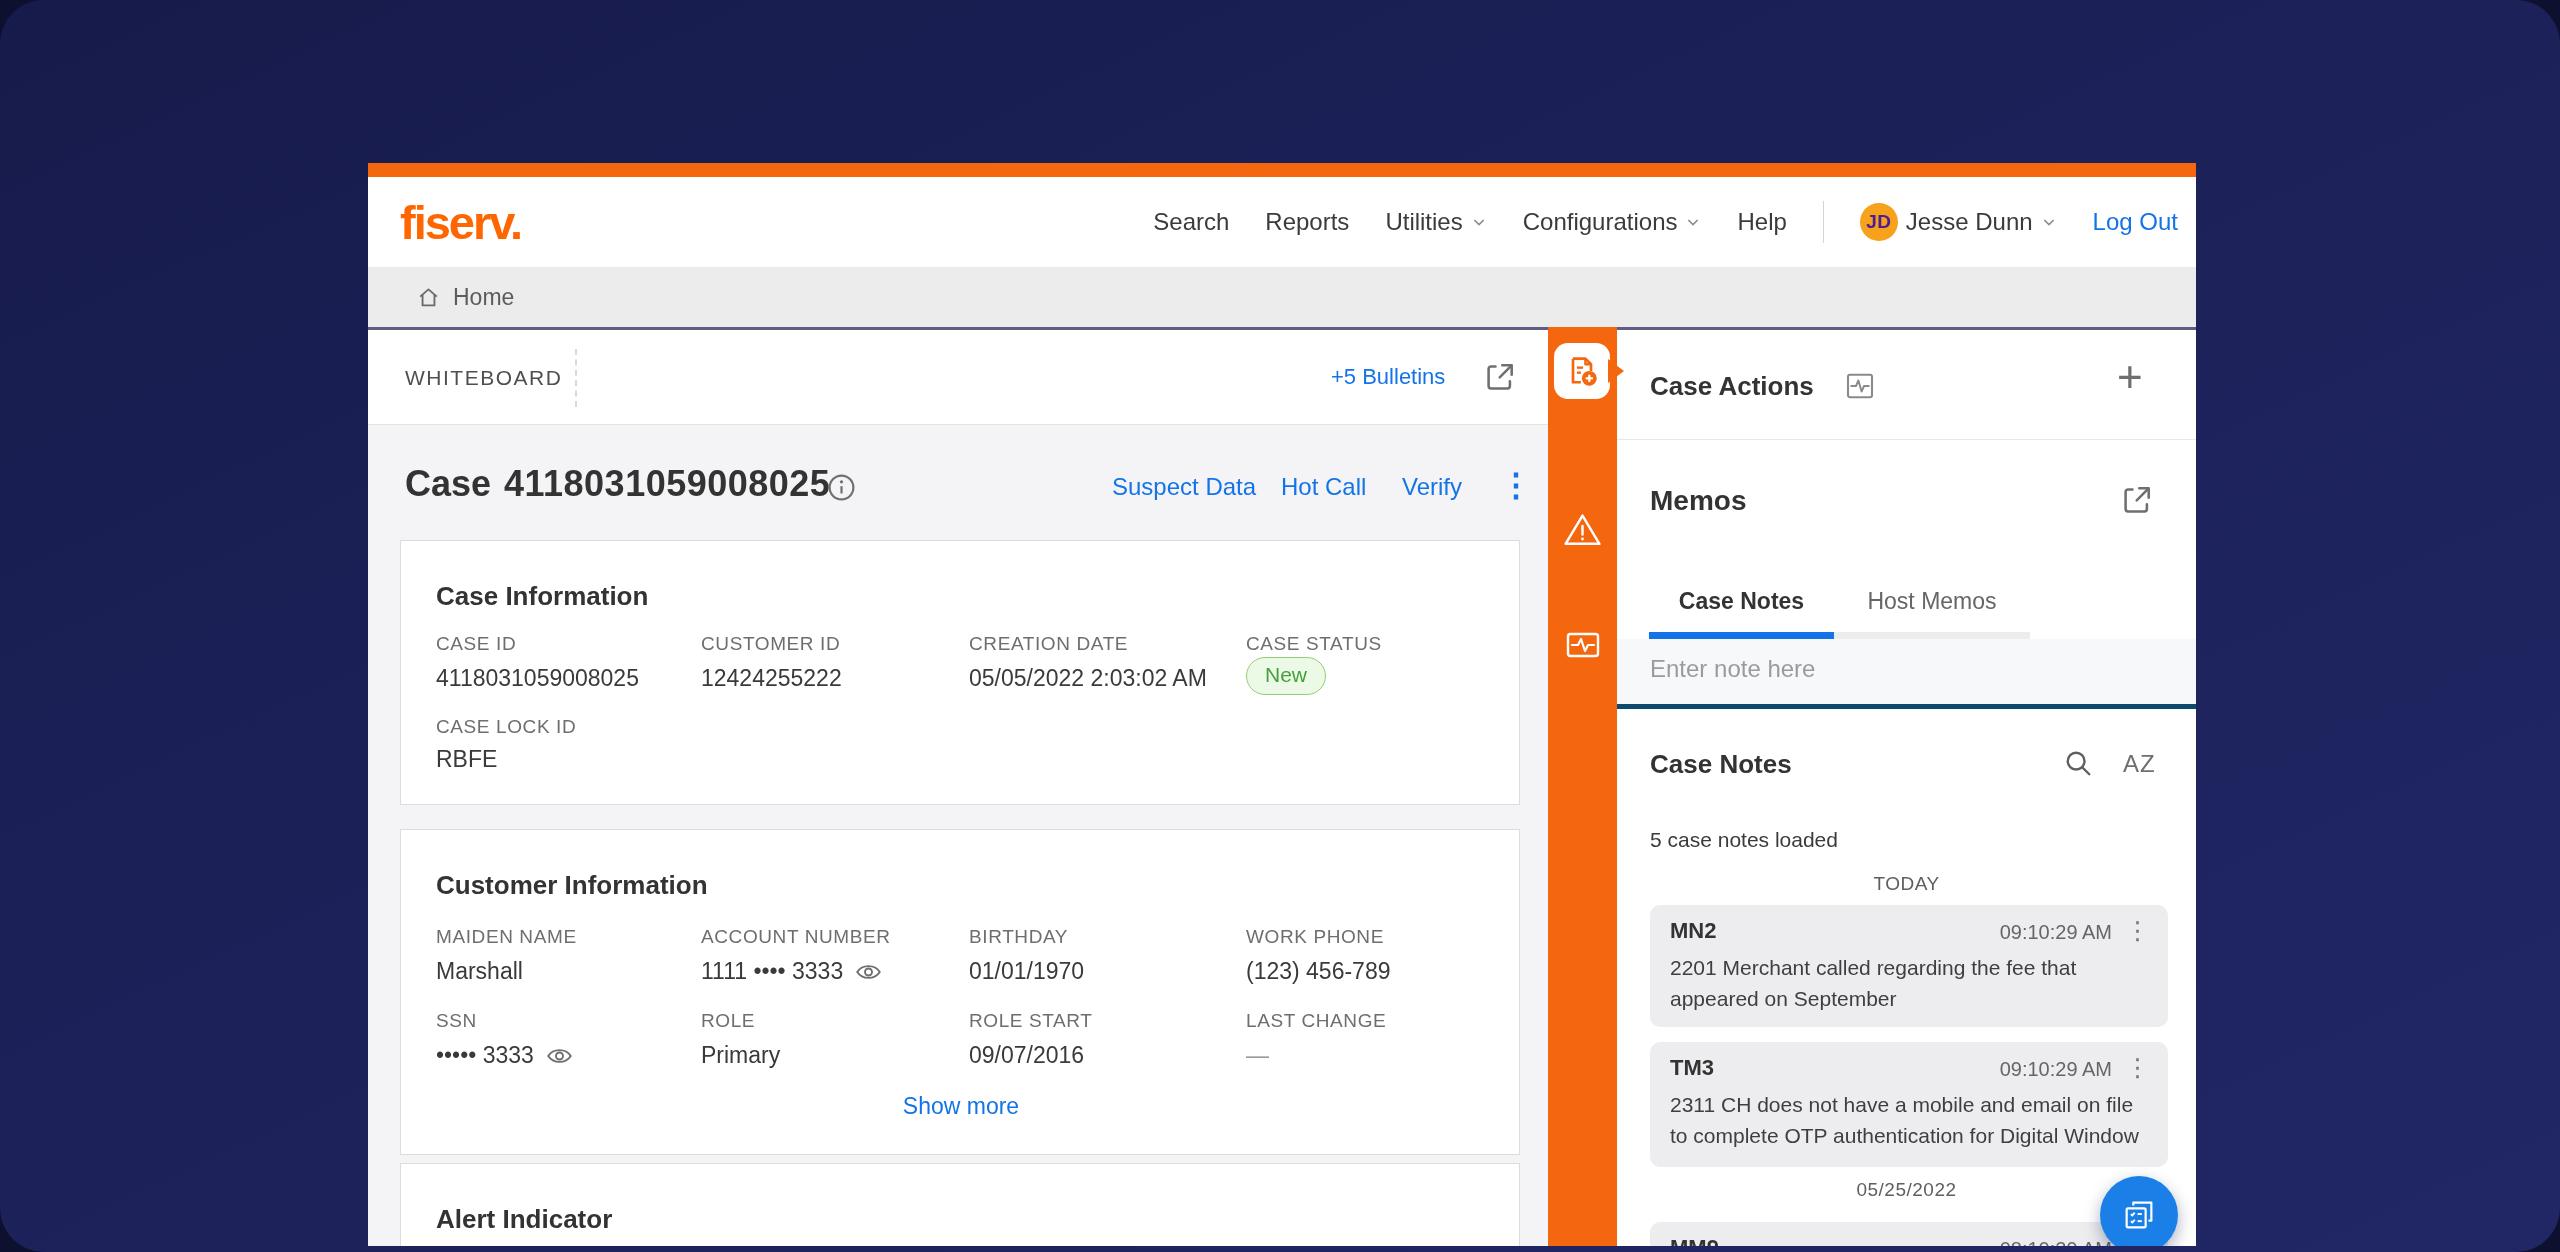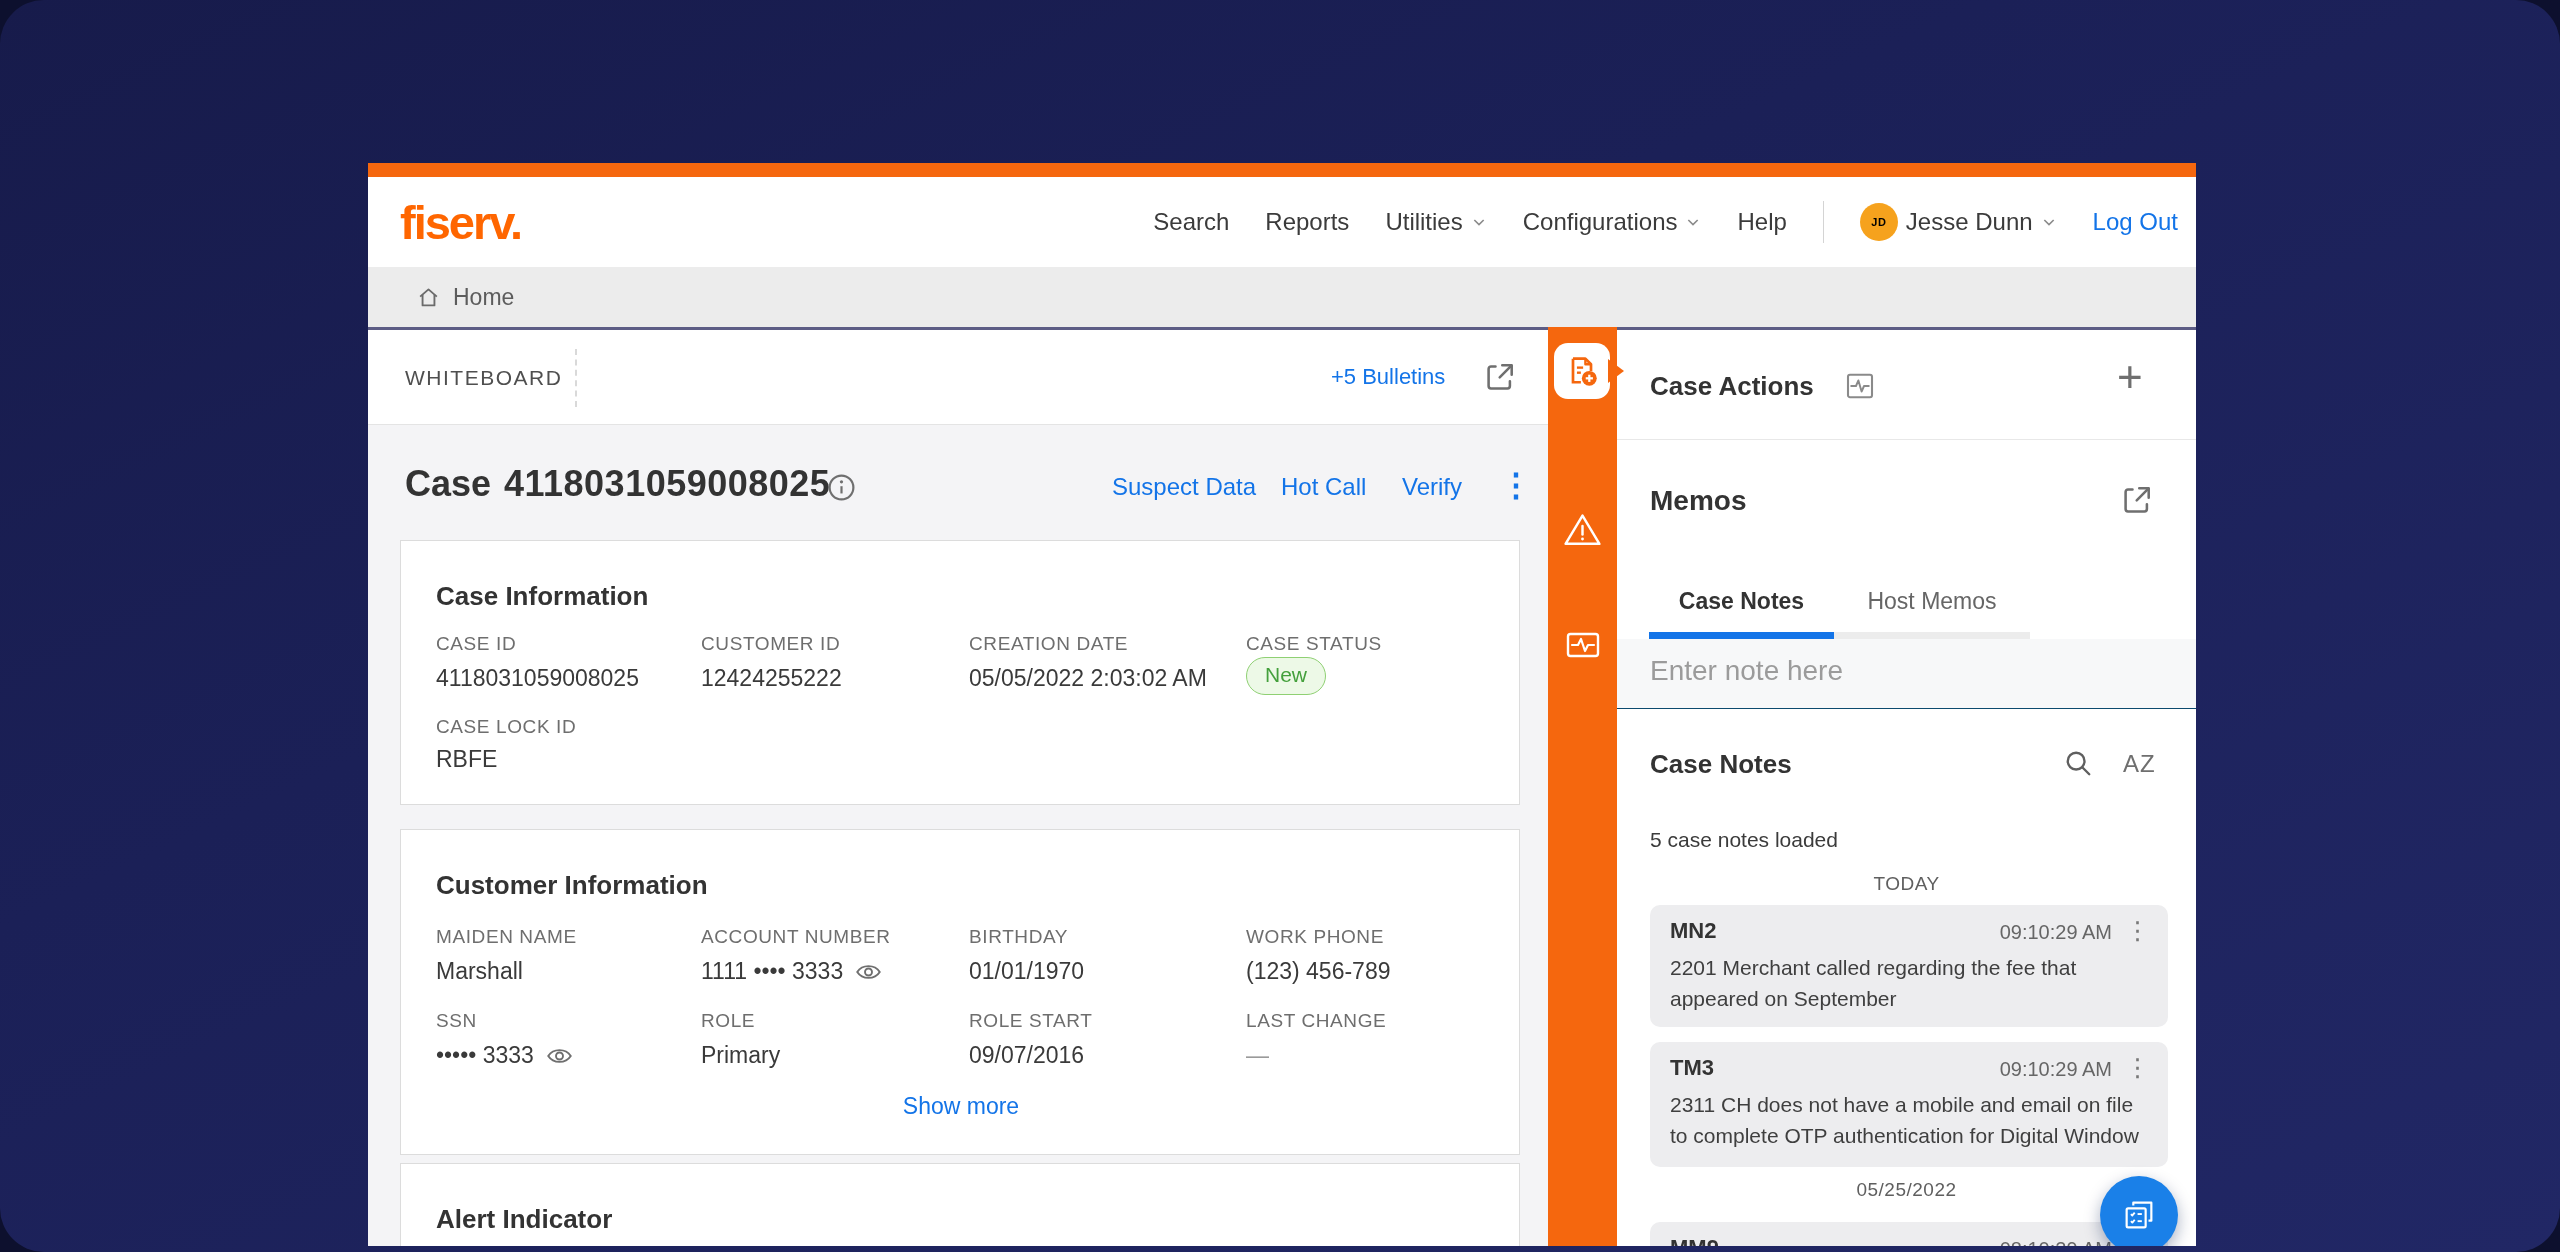--- a/index.html
+++ b/index.html
@@ -10,21 +10,21 @@
   .abs{position:absolute;}
   .flex{display:flex;align-items:center;}
 
   
   .stripe{left:0;top:0;width:1828px;height:14px;background:#f5670e;}
   .header{left:0;top:14px;width:1828px;height:90px;background:#fff;}
   .brand{left:32px;top:0;height:90px;font-size:47px;font-weight:700;color:#ff6600;letter-spacing:-2px;}
   .nav{right:18px;top:0;height:90px;gap:36px;font-size:24px;color:#3b3b3b;}
   .nav-item{display:flex;align-items:center;gap:8px;cursor:pointer;}
   .vdiv{width:1px;height:42px;background:#d4d4d4;}
-  .avatar{width:38px;height:38px;border-radius:50%;background:#f6a21d;color:#000000;font-size:11px;font-weight:700;
+  .avatar{width:38px;height:38px;border-radius:50%;background:#f6a21d;color:#4c1d95;font-size:19px;font-weight:700;
           display:flex;align-items:center;justify-content:center;letter-spacing:.5px;}
   .logout{color:#1374e8;}
 
   
   .tabbar{left:0;top:104px;width:1828px;height:60px;background:#ececec;}
   .home-tab{left:48px;top:104px;height:60px;gap:12px;font-size:23px;color:#5c5c5c;}
   .active-tab{left:162px;top:114px;width:286px;height:50px;background:#fff;border-radius:12px 12px 0 0;
               padding:0 20px 0 22px;gap:12px;font-size:23px;color:#333;}
   .tab-close{margin-left:auto;font-size:20px;color:#777;}
   .navyline{left:0;top:164px;width:1828px;height:3px;background:#5d5d85;}
@@ -64,22 +64,22 @@
               border-bottom:12px solid transparent;border-left:16px solid #f5670e;z-index:3;}
   .rail-ico{left:1194px;width:41px;height:41px;display:flex;align-items:center;justify-content:center;}
 
   
   .panel{left:1249px;top:167px;width:630px;height:916px;background:#fff;overflow:hidden;}
   .p-title{font-size:26px;font-weight:700;color:#333;}
   .p-div{left:0;width:579px;height:1px;background:#e8e8e8;}
   .tab-lbl{font-size:23px;}
   .tab-active{color:#333;font-weight:700;}
   .tab-idle{color:#666;}
-  .note-input{left:0;top:309px;width:579px;height:70px;background:#f7f8f9;border-bottom:1px solid #0c4a6e;
-              padding:16px 0 0 33px;font-size:28px;color:#9b9b9b;}
+  .note-input{left:0;top:309px;width:579px;height:70px;background:#f7f8f9;border-bottom:5px solid #0c4a6e;
+              padding:16px 0 0 33px;font-size:24px;color:#9b9b9b;}
   .sortaz{font-size:24px;color:#6f6f6f;letter-spacing:1px;}
   .loaded{left:33px;top:498px;font-size:21px;color:#3b3b3b;}
   .grp-lbl{left:0;width:579px;text-align:center;font-size:19px;color:#5f5f5f;letter-spacing:.5px;}
   .note-card{left:33px;width:518px;background:#ededef;border-radius:10px;}
   .note-id{left:20px;top:13px;font-size:22px;font-weight:700;color:#333;}
   .note-time{right:56px;top:16px;font-size:20px;color:#666;}
   .note-kebab{right:18px;top:11px;font-size:25px;color:#777;}
   .note-body{left:20px;top:47px;width:470px;font-size:21px;line-height:31px;color:#3f3f3f;}
 
   .fab{left:1732px;top:1013px;width:78px;height:78px;border-radius:50%;background:#1a80e8;z-index:5;

